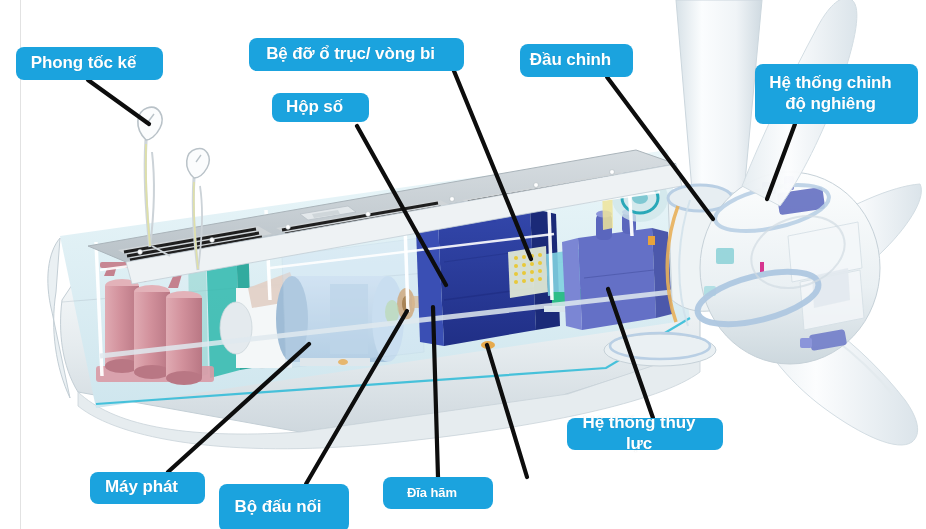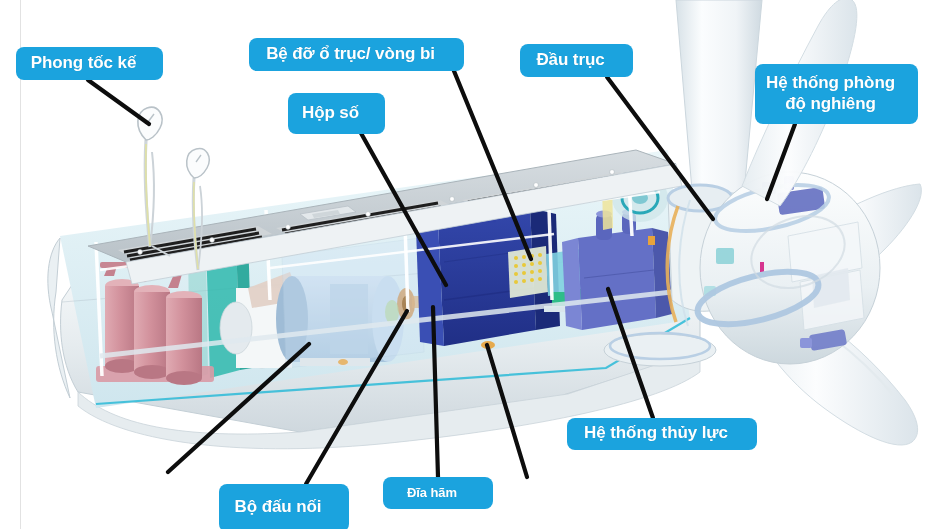--- a/index.html
+++ b/index.html
@@ -417,40 +417,43 @@
   </svg>
 
   <div class="callout" style="left:16px; top:47px; width:147px; height:33px; font-size:17px;">
     <span>Phong tốc kế</span>
   </div>
 
   <div class="callout" style="left:249px; top:38px; width:215px; height:33px; font-size:17px;">
     <span>Bệ đỡ ổ trục/ vòng bi</span>
   </div>
 
-  <div class="callout" style="left:288px; top:93px; width:97px; height:41px; font-size:17px;">
+  <div class="callout" style="left:272px; top:93px; width:97px; height:29px; font-size:17px;">
     <span>Hộp số</span>
   </div>
 
   <div class="callout" style="left:520px; top:44px; width:113px; height:33px; font-size:17px;">
-    <span>Đầu trục</span>
+    <span>Đầu chỉnh</span>
   </div>
 
   <div class="callout" style="left:755px; top:64px; width:163px; height:60px; font-size:17px;">
-    <span>Hệ thống phòng
+    <span>Hệ thống chỉnh
 độ nghiêng</span>
   </div>
 
-  <div class="callout" style="left:567px; top:418px; width:190px; height:32px; font-size:17px;">
+  <div class="callout" style="left:567px; top:418px; width:156px; height:32px; font-size:17px;">
     <span>Hệ thống thủy lực</span>
   </div>
 
 
   <div class="callout" style="left:383px; top:477px; width:110px; height:32px; font-size:13px;">
     <span>Đĩa hãm</span>
   </div>
 
   <div class="callout" style="left:219px; top:484px; width:130px; height:48px; font-size:17px;">
     <span>Bộ đấu nối</span>
   </div>
 
+  <div class="callout" style="left:90px; top:472px; width:115px; height:32px; font-size:17px;">
+    <span>Máy phát</span>
+  </div>
 
 </div>
 
 </body></html>

